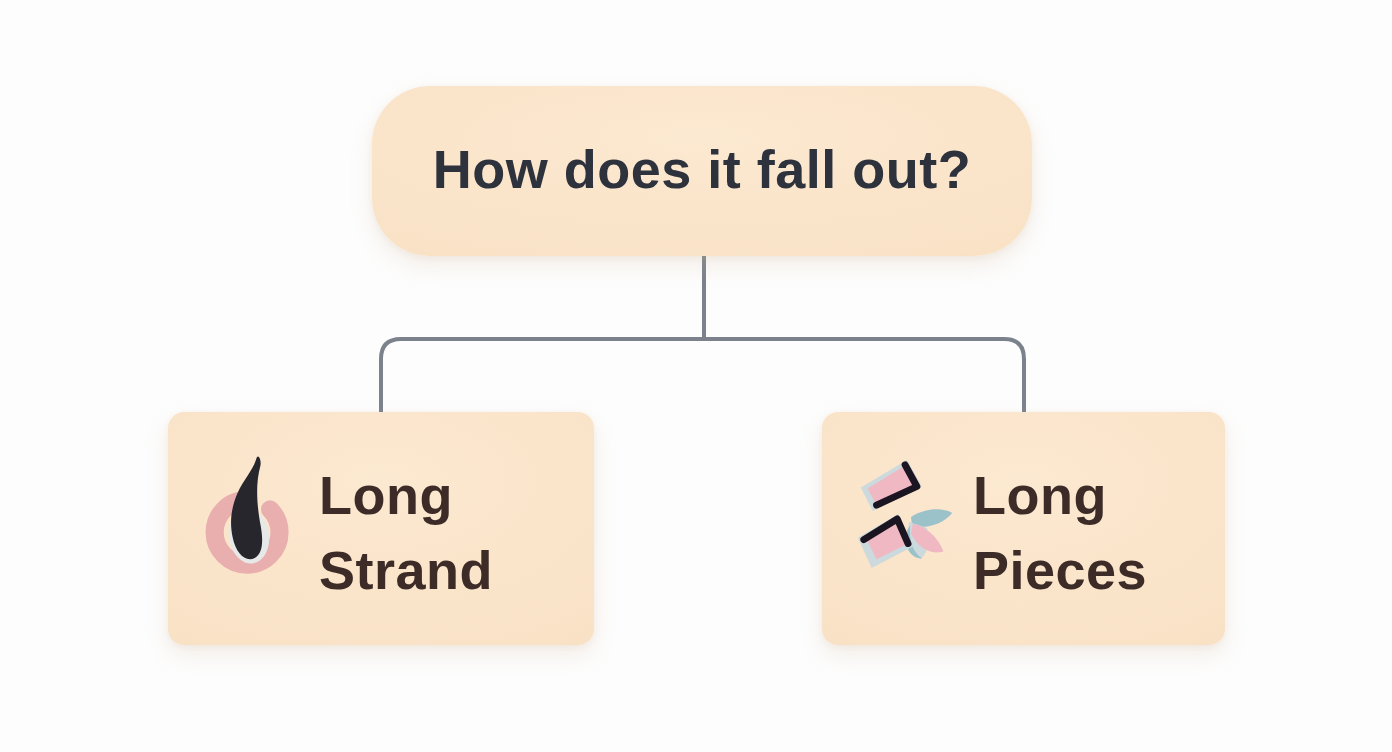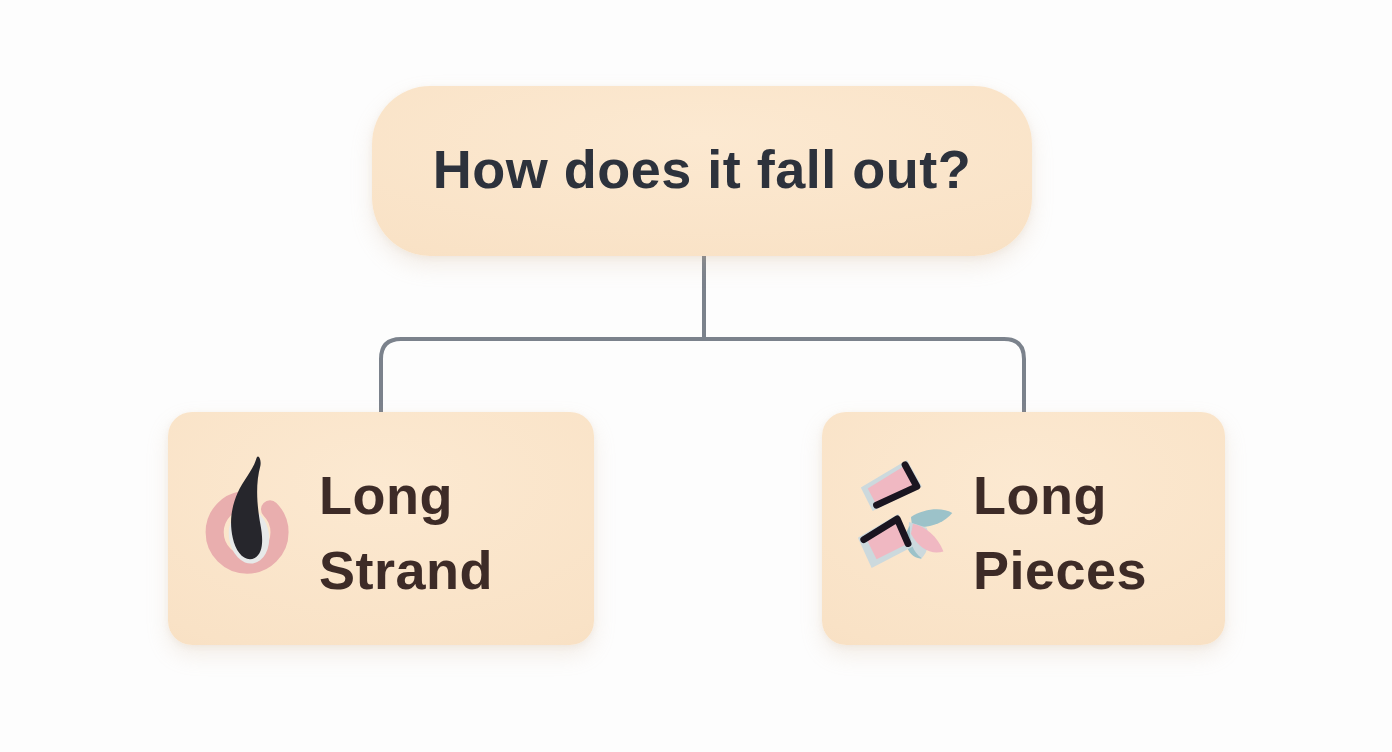--- a/index.html
+++ b/index.html
@@ -47,21 +47,21 @@
   }
   .node-root .title {
     color: var(--title-text);
     font-size: 54px; font-weight: 700;
     letter-spacing: 0.5px;
     transform: translateY(-2px);
   }
   .node-branch {
     top: 412px;
     height: 233px;
-    border-radius: 24px;
+    border-radius: 16px;
     display: flex; align-items: center;
     padding-left: 33px;
   }
   .node-branch-left  { left: 168px; width: 426px; }
   .node-branch-right { left: 822px; width: 403px; }
   .branch-icon { flex: 0 0 auto; transform: translateY(-13px); }
   .node-branch-left  .branch-icon { margin-right: 22px; }
   .node-branch-right .branch-icon { margin-right: 8px; }
   .branch-label {
     color: var(--branch-text);

